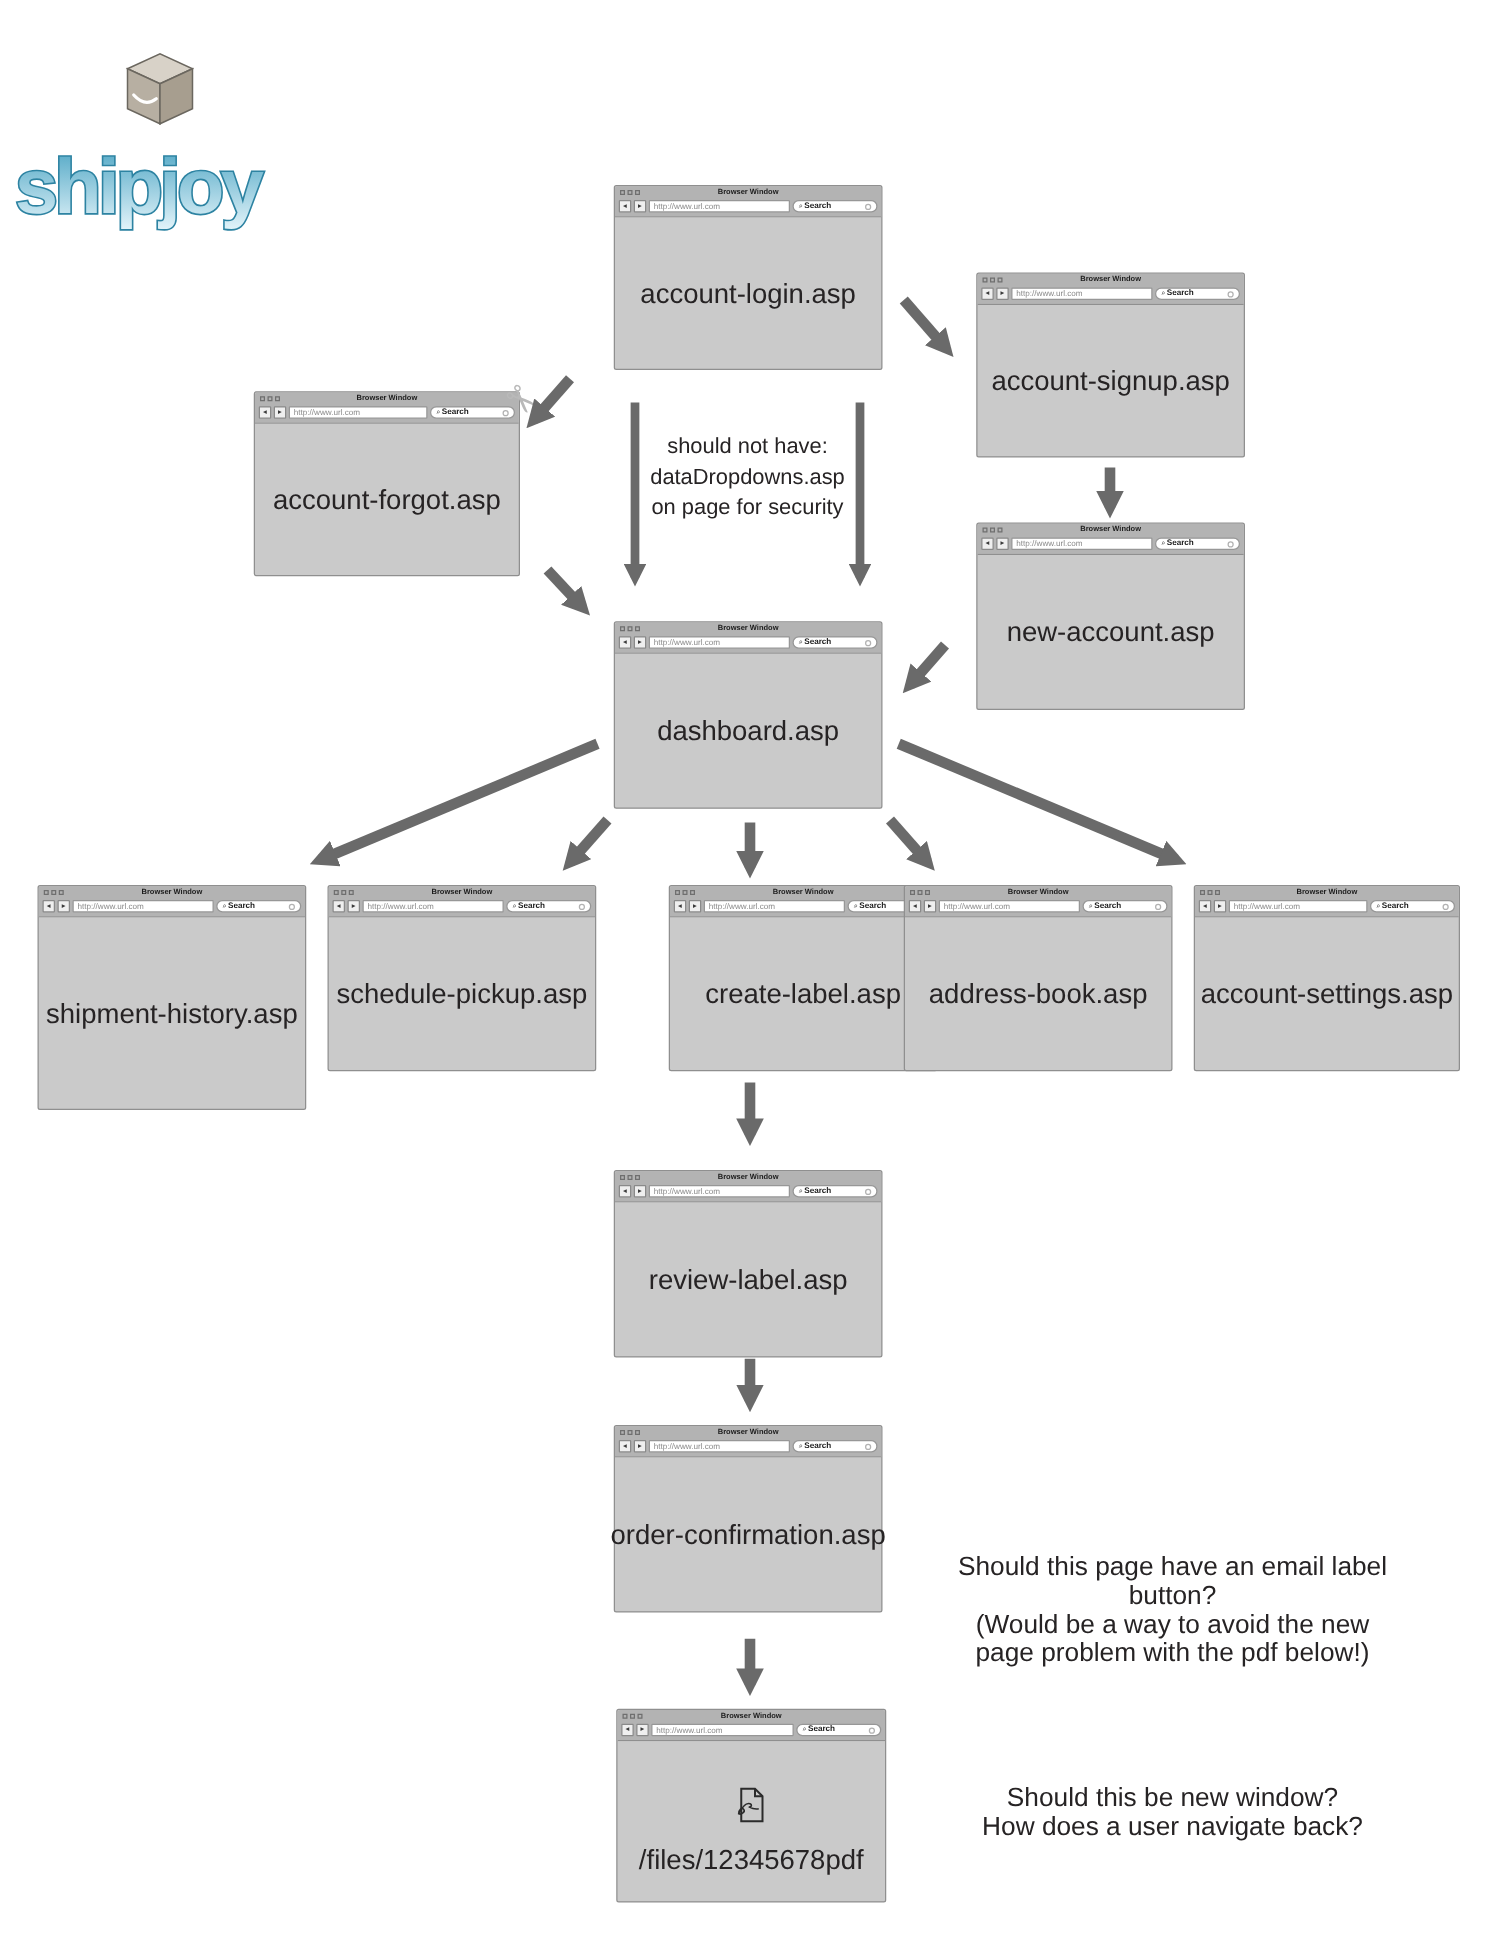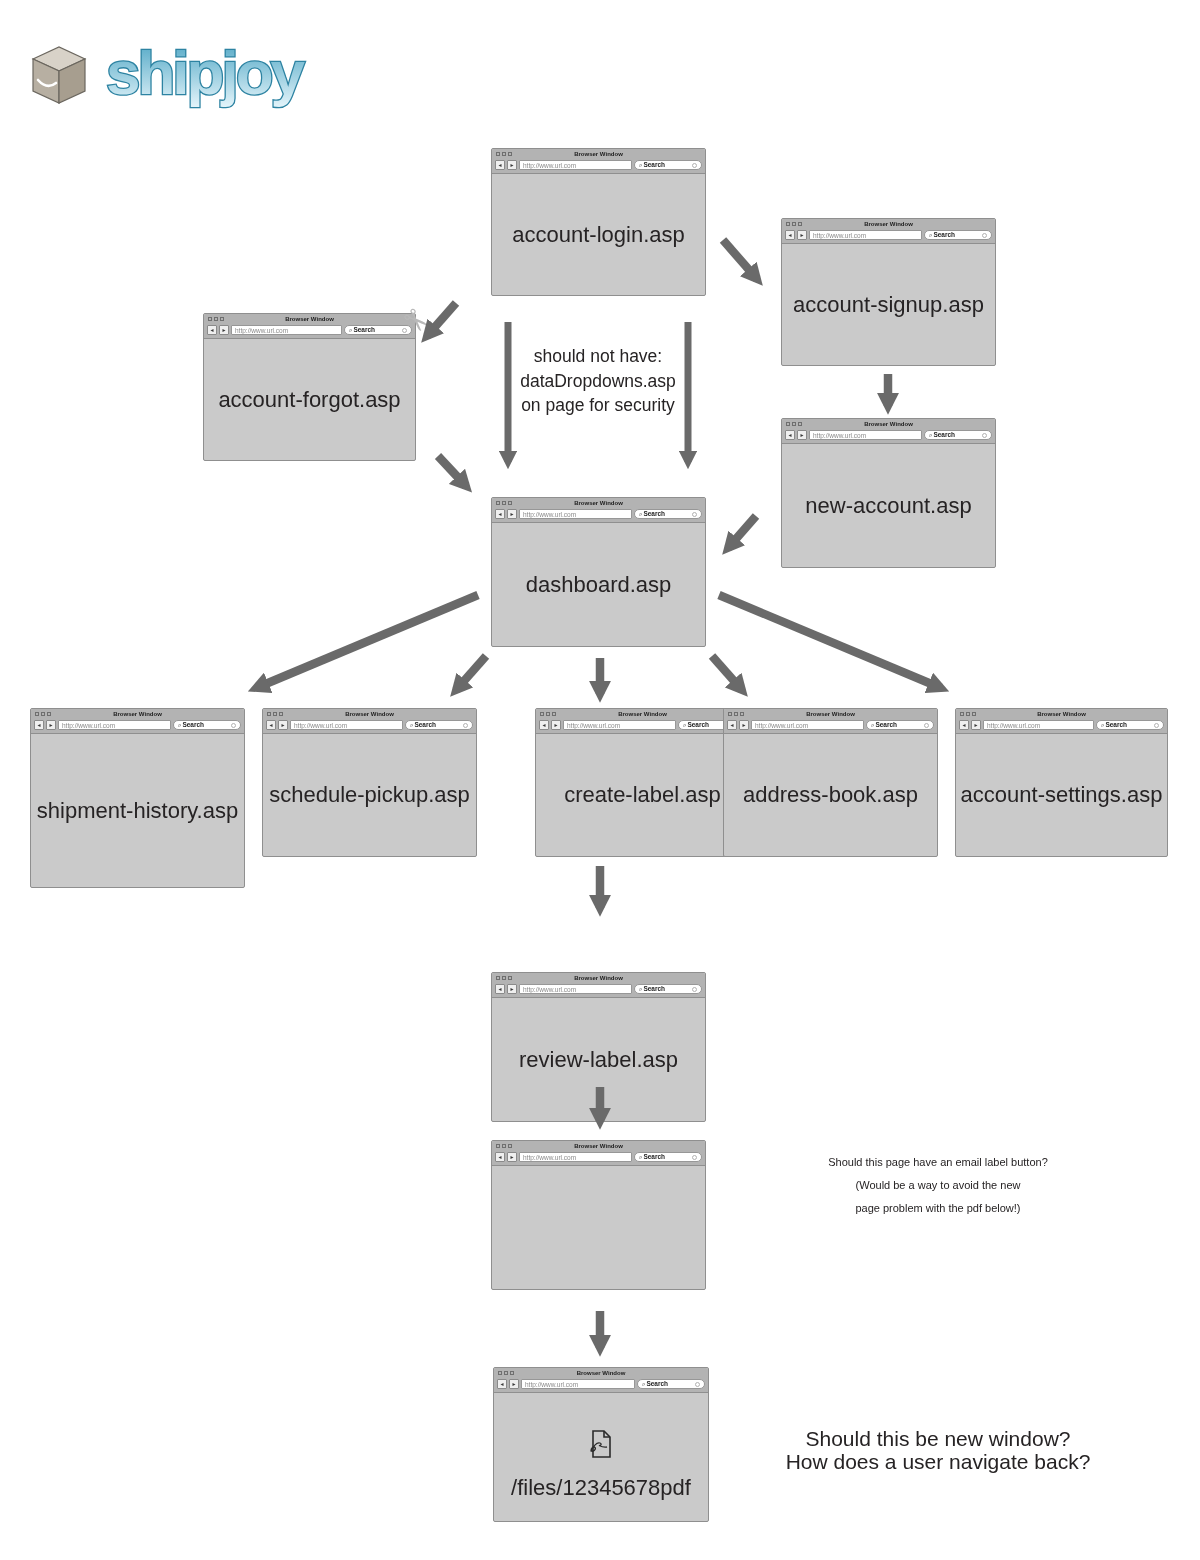--- a/index.html
+++ b/index.html
@@ -1,20 +1,20 @@
 <!DOCTYPE html>
 <html><head>
 <meta charset="utf-8">
 <style>
   html,body{margin:0;padding:0;background:#fff;}
   #canvas{position:relative;width:1200px;height:1560px;background:#ffffff;overflow:hidden;
           font-family:"Liberation Sans",sans-serif;}
 
   
-  .logo{position:absolute;left:26px;top:38px;display:flex;align-items:center;gap:12px;}
+  .logo{position:absolute;left:10px;top:38px;display:flex;align-items:center;gap:12px;flex-direction:column;}
   .logo svg{display:block;}
 
   
   svg.arrows{position:absolute;left:0;top:0;width:1200px;height:1560px;pointer-events:none;z-index:3;}
 
   
   .bwin{position:absolute;background:#cacaca;border:1px solid #8f8f8f;border-radius:2px;
         box-sizing:border-box;z-index:2;}
   .chrome{background:#b3b3b3;border-bottom:1px solid #8f8f8f;border-radius:2px 2px 0 0;}
   .titlebar{position:relative;height:10px;display:flex;align-items:center;padding:0 4px;}
@@ -358,21 +358,21 @@
           <span class="stext">Search</span>
           <span class="snapback"></span>
         </span>
       </div>
     </div>
     <div class="winbody">
 
       <span class="win-label">account-settings.asp</span>
     </div>
   </div>
-      <div class="bwin" style="position: absolute; left: 491px; top: 972px; width: 215px; height: 150px;">
+      <div class="bwin" style="position: absolute; left: 491px; top: 936px; width: 215px; height: 150px;">
 
     <div class="chrome">
       <div class="titlebar">
         <span class="controls">
           <span class="wc"></span>
           <span class="wc"></span>
           <span class="wc"></span>
         </span>
         <span class="wtitle">Browser Window</span>
       </div>
@@ -406,20 +406,24 @@
       <div class="toolbar">
         <span class="navbtn">◂</span>
         <span class="navbtn">▸</span>
         <span class="urlfield">http://www.url.com</span>
         <span class="searchfield">
           <span class="mag">⌕</span>
           <span class="stext">Search</span>
           <span class="snapback"></span>
         </span>
       </div>
+    </div>
+    <div class="winbody">
+
+      <span class="win-label">order-confirmation.asp</span>
     </div>
   </div>
       <div class="bwin pdf" style="position: absolute; left: 493px; top: 1367px; width: 216px; height: 155px;">
 
     <div class="chrome">
       <div class="titlebar">
         <span class="controls">
           <span class="wc"></span>
           <span class="wc"></span>
           <span class="wc"></span>
@@ -445,19 +449,19 @@
       </svg>
       <span class="win-label">/files/12345678pdf</span>
     </div>
   </div>
     </div>
 
   <div id="notes-layer">
       <div class="note" style="left: 448px; top: 344px; width: 300px; font-size: 17.5px; line-height: 24.5px;">should not have:
 dataDropdowns.asp
 on page for security</div>
-      <div class="note" style="left: 738px; top: 1151px; width: 400px; font-size: 11px; line-height: 23px;">Should this page have an email label button?
+      <div class="note" style="left: 738px; top: 1242px; width: 400px; font-size: 21px; line-height: 23px;">Should this page have an email label button?
 (Would be a way to avoid the new
 page problem with the pdf below!)</div>
       <div class="note" style="left: 756px; top: 1427px; width: 364px; font-size: 21px; line-height: 23px;">Should this be new window?
 How does a user navigate back?</div>
     </div>
 </div>
 
 </body></html>

